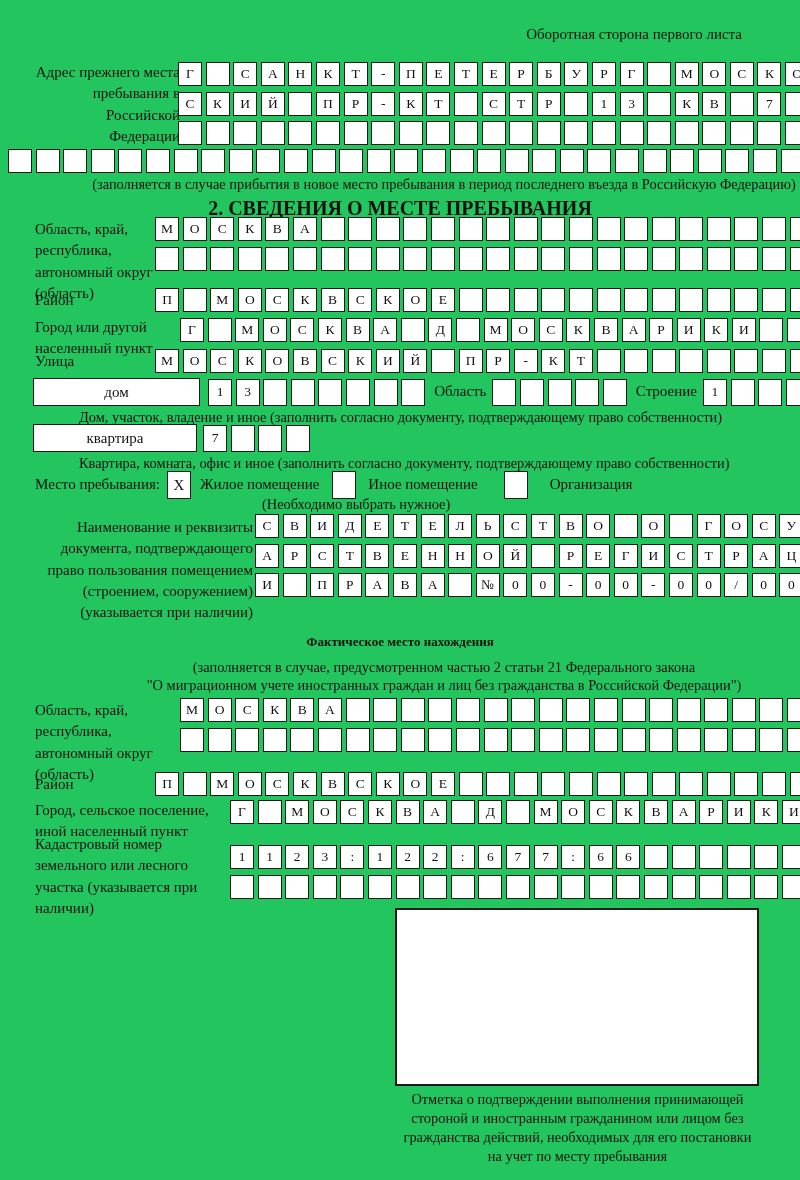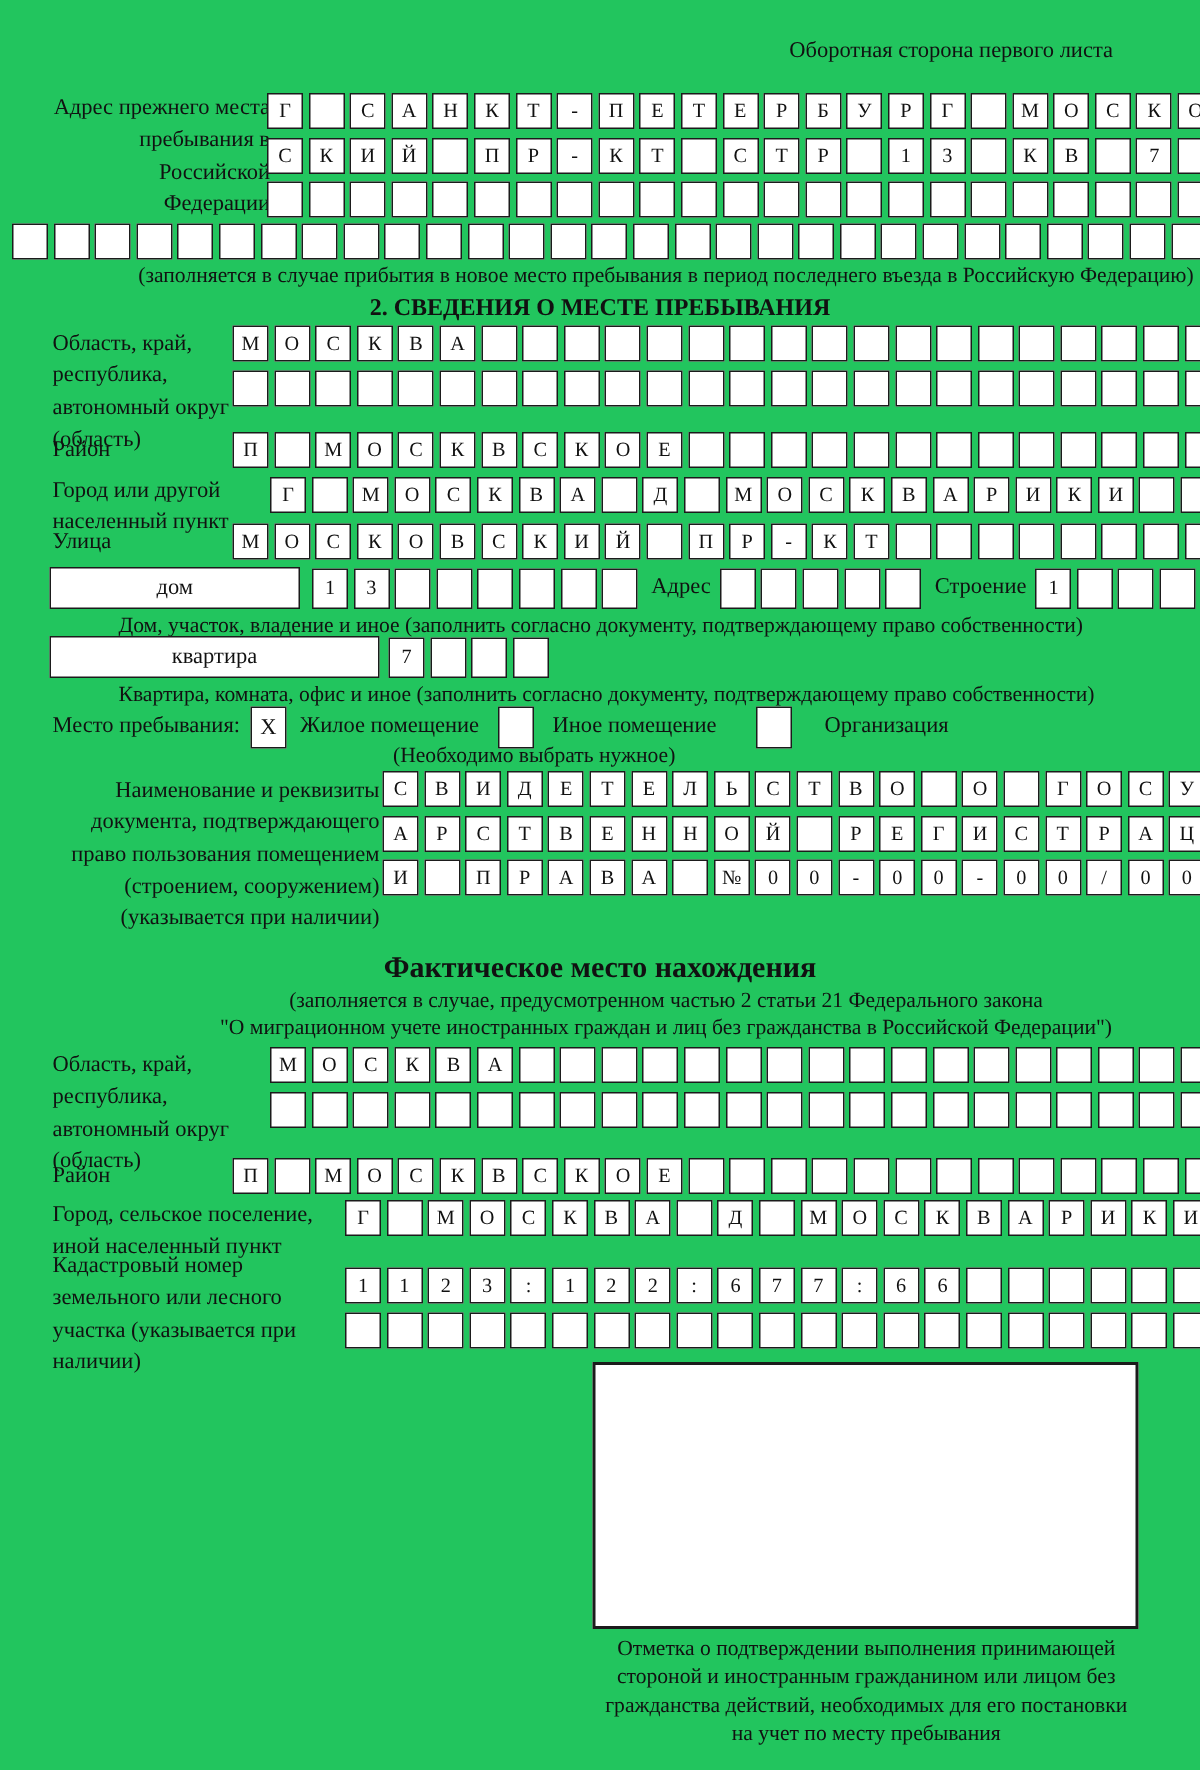--- a/index.html
+++ b/index.html
@@ -142,21 +142,21 @@
       <div class="cell"></div>
       <div class="cell"></div>
       <div class="cell"></div>
       <div class="cell"></div>
       <div class="cell"></div>
       <div class="cell"></div>
       <div class="cell"></div>
     </div>
   <div class="abs cap centered" style="left:0;top:176px;">(заполняется в случае прибытия в новое место пребывания в период последнего въезда в Российскую Федерацию)</div>
 
-  <div class="abs centered bold" style="left:0;top:197px;font-size:16px;">2. СВЕДЕНИЯ О МЕСТЕ ПРЕБЫВАНИЯ</div>
+  <div class="abs centered bold" style="left:0;top:197px;font-size:20px;">2. СВЕДЕНИЯ О МЕСТЕ ПРЕБЫВАНИЯ</div>
 
   <div class="abs lbl" style="left:35px;top:219px;width:120px;">Область, край, республика, автономный округ (область)</div>
   <div class="abs rowgroup" style="left:155px;top:217px;">
     <div class="cells">
         <div class="cell">М</div>
         <div class="cell">О</div>
         <div class="cell">С</div>
         <div class="cell">К</div>
         <div class="cell">В</div>
         <div class="cell">А</div>
@@ -295,40 +295,40 @@
     <div class="cells tall" style="margin-left:8px;">
         <div class="cell">1</div>
         <div class="cell">3</div>
         <div class="cell"></div>
         <div class="cell"></div>
         <div class="cell"></div>
         <div class="cell"></div>
         <div class="cell"></div>
         <div class="cell"></div>
       </div>
-    <div class="lbl" style="margin:0 6px 0 9px;">Адрес</div>
+    <div class="lbl" style="margin:0 6px 0 9px;">Область</div>
     <div class="cells tall">
         <div class="cell"></div>
         <div class="cell"></div>
         <div class="cell"></div>
         <div class="cell"></div>
         <div class="cell"></div>
       </div>
     <div class="lbl" style="margin:0 6px 0 9px;">Строение</div>
     <div class="cells tall">
         <div class="cell">1</div>
         <div class="cell"></div>
         <div class="cell"></div>
         <div class="cell"></div>
       </div>
   </div>
   <div class="abs cap" style="left:35px;top:409px;">Дом, участок, владение и иное (заполнить согласно документу, подтверждающему право собственности)</div>
 
   <div class="abs inline-row" style="left:33px;top:424px;">
-    <div class="labelbox" style="width:220px;">квартира</div>
+    <div class="labelbox" style="width:164px;">квартира</div>
     <div class="cells tall" style="margin-left:6px;">
         <div class="cell">7</div>
         <div class="cell"></div>
         <div class="cell"></div>
         <div class="cell"></div>
       </div>
   </div>
   <div class="abs cap" style="left:35px;top:455px;">Квартира, комната, офис и иное (заполнить согласно документу, подтверждающему право собственности)</div>
 
   <div class="abs inline-row" style="left:35px;top:471px;">
@@ -405,21 +405,21 @@
         <div class="cell">0</div>
         <div class="cell">-</div>
         <div class="cell">0</div>
         <div class="cell">0</div>
         <div class="cell">/</div>
         <div class="cell">0</div>
         <div class="cell">0</div>
       </div>
   </div>
 
-  <div class="abs centered bold" style="left:0;top:634px;font-size:20px;">Фактическое место нахождения</div>
+  <div class="abs centered bold" style="left:0;top:634px;font-size:13px;">Фактическое место нахождения</div>
   <div class="abs cap centered" style="left:0;top:659px;">(заполняется в случае, предусмотренном частью 2 статьи 21 Федерального закона</div>
   <div class="abs cap centered" style="left:0;top:677px;">"О миграционном учете иностранных граждан и лиц без гражданства в Российской Федерации")</div>
 
   <div class="abs lbl" style="left:35px;top:700px;width:145px;">Область, край, республика, автономный округ (область)</div>
   <div class="abs rowgroup" style="left:180px;top:698px;">
     <div class="cells">
         <div class="cell">М</div>
         <div class="cell">О</div>
         <div class="cell">С</div>
         <div class="cell">К</div>

